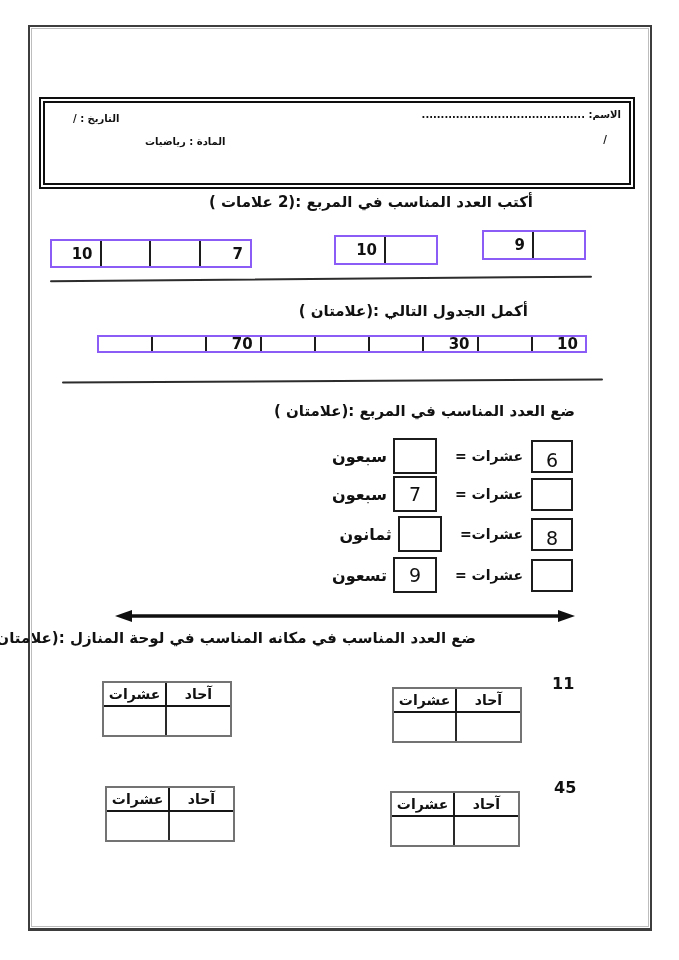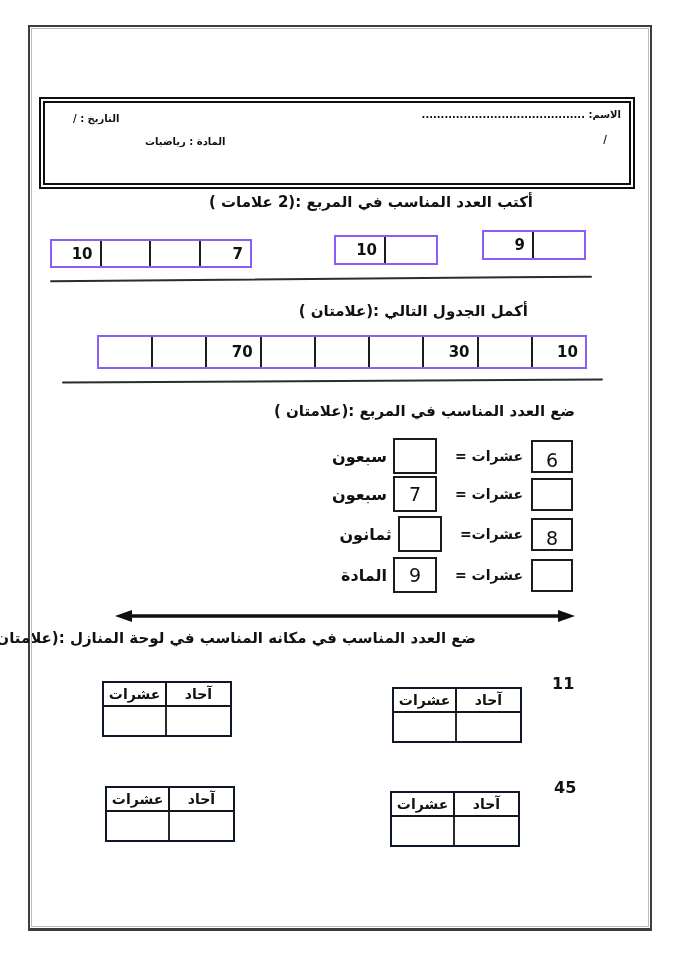--- a/index.html
+++ b/index.html
@@ -33,21 +33,21 @@
     align-items:flex-end; justify-content:center; font-size:19px; line-height:1.05;
     font-weight:normal; margin-left:8px; background:#fff; }
   .q3-label { font-weight:bold; font-size:14px; margin-left:18px; white-space:nowrap; }
   .ansbox { width:44px; height:36px; border:2px solid #1c1c1c; display:flex;
     align-items:center; justify-content:center; font-size:19px; font-weight:normal;
     margin-left:6px; background:#fff; }
   .q3-word { font-weight:bold; font-size:16px; white-space:nowrap; }
 
   .arrow-wrap { position:absolute; left:85px; top:580px; }
 
-  .pv { position:absolute; width:130px; border:2px solid #0f172a; background:#fff; }
+  .pv { position:absolute; width:130px; border:2px solid #737373; background:#fff; }
   .pv .prow { display:flex; }
   .pv .hcell { width:50%; height:24px; border-right:2px solid #161616; border-bottom:2px solid #161616;
     display:flex; align-items:center; justify-content:center; font-weight:bold; font-size:14px; direction:rtl; }
   .pv .hcell:last-child { border-right:none; }
   .pv .bcell { width:50%; height:28px; border-right:2px solid #2a2a2a; }
   .pv .bcell:last-child { border-right:none; }
 
   .pv-num { position:absolute; font-weight:bold; font-size:16px; }
 </style>
 </head>
@@ -79,21 +79,21 @@
     <div class="cell" style="width:25%;">10</div>
     <div class="cell" style="width:25%;"></div>
     <div class="cell" style="width:25%;"></div>
     <div class="cell" style="width:25%;">7</div>
   </div>
 
   <div class="divider" style="left:20px; top:251px; width:542px; transform:rotate(-0.5deg);"></div>
 
   <div class="q-title" style="top:275px; right:122px;">أكمل الجدول التالي :(علامتان )</div>
 
-  <div class="boxgroup" style="left:67px; top:308px; width:490px; height:34px;">
+  <div class="boxgroup" style="left:67px; top:308px; width:490px; height:18px;">
     <div class="cell" style="flex:1;"></div>
     <div class="cell" style="flex:1;"></div>
     <div class="cell" style="flex:1;">70</div>
     <div class="cell" style="flex:1;"></div>
     <div class="cell" style="flex:1;"></div>
     <div class="cell" style="flex:1;"></div>
     <div class="cell" style="flex:1;">30</div>
     <div class="cell" style="flex:1;"></div>
     <div class="cell" style="flex:1;">10</div>
   </div>
@@ -120,21 +120,21 @@
     <div class="numbox">8</div>
     <div class="q3-label">عشرات=</div>
     <div class="ansbox"></div>
     <div class="q3-word">ثمانون</div>
   </div>
 
   <div class="q3-row" style="top:529px;">
     <div class="numbox"></div>
     <div class="q3-label">عشرات =</div>
     <div class="ansbox">9</div>
-    <div class="q3-word">المادة</div>
+    <div class="q3-word">تسعون</div>
   </div>
 
   <div class="arrow-wrap">
     <svg width="460" height="18" viewBox="0 0 460 18">
       <line x1="13" y1="9" x2="447" y2="9" stroke="#0f0f0f" stroke-width="3.5"></line>
       <polygon points="0,9 17,3 17,15" fill="#0f0f0f"></polygon>
       <polygon points="460,9 443,3 443,15" fill="#0f0f0f"></polygon>
     </svg>
   </div>
 

